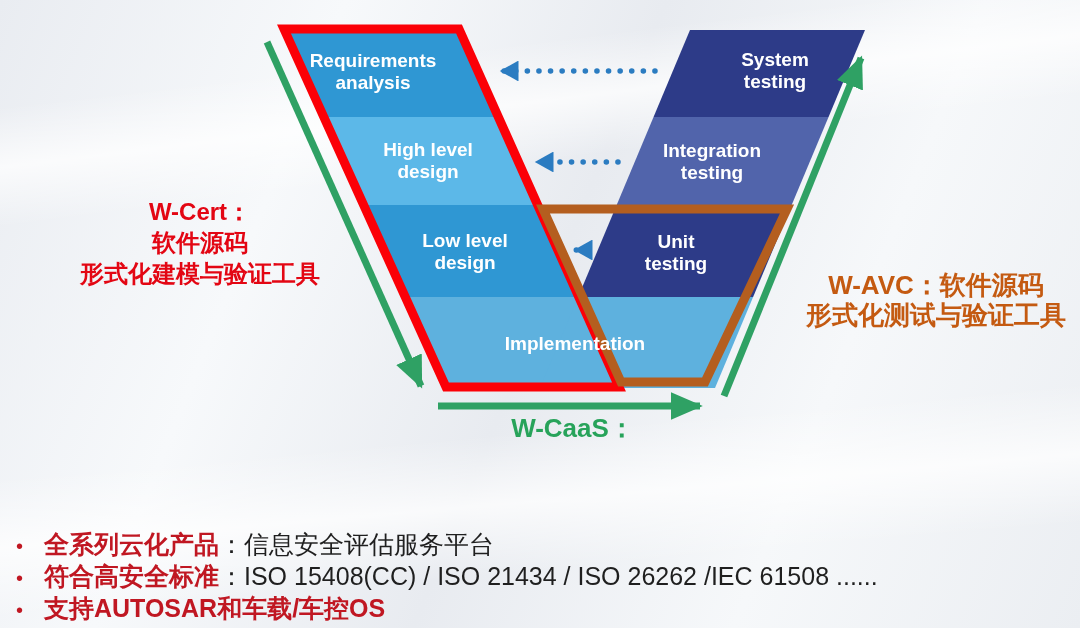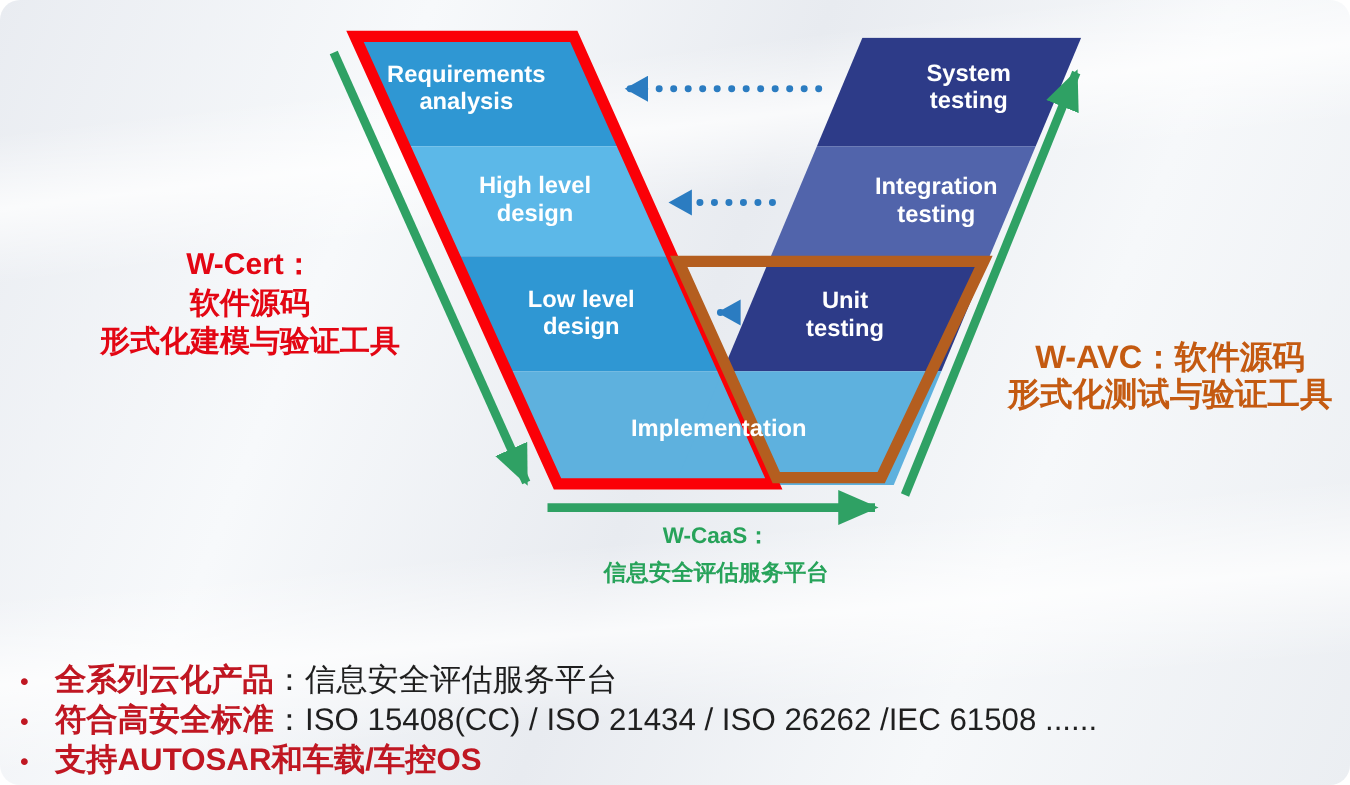--- a/index.html
+++ b/index.html
@@ -3,40 +3,39 @@
 <meta charset="utf-8">
 <style>
   html,body{margin:0;padding:0;}
   body{
     width:1080px;height:628px;overflow:hidden;
     font-family:"Liberation Sans","DejaVu Sans",sans-serif;
   }
   .canvas{
     position:relative;width:1080px;height:628px;overflow:hidden;
     background:linear-gradient(112deg,#e9ecf1 0%,#f7f9fb 26%,#e8ebf0 50%,#f6f8fa 74%,#ebeef2 100%);
-    border-radius:16px;
   }
   .swoosh{
     position:absolute;background:linear-gradient(180deg,rgba(255,255,255,0) 0%,rgba(255,255,255,.75) 50%,rgba(255,255,255,0) 100%);
     pointer-events:none;
   }
   .swoosh.s1{left:-150px;top:40px;width:1400px;height:120px;transform:rotate(-7deg);}
   .swoosh.s2{left:-150px;top:430px;width:1400px;height:140px;transform:rotate(-5deg);}
   .diagram-svg{position:absolute;left:0;top:0;}
 
   .stage-label{
     position:absolute;transform:translate(-50%,-50%);
     color:#ffffff;font-weight:700;font-size:19px;line-height:1.18;text-align:center;
     white-space:normal;
   }
   .side-label{position:absolute;text-align:center;font-weight:700;}
   .side-label div{white-space:nowrap;}
   .wcert{left:55px;top:196px;width:290px;color:#e30613;font-size:24px;line-height:31px;}
   .wavc{left:788px;top:270px;width:296px;color:#c45a11;font-size:26px;line-height:30px;}
-  .wcaas{left:420px;top:413px;width:306px;color:#27a35a;font-size:18px;line-height:30px;}
+  .wcaas{left:420px;top:413px;width:306px;color:#27a35a;font-size:26px;line-height:30px;}
 
   .bullets{position:absolute;left:16px;top:528px;font-size:25px;color:#1f1f1f;}
   .bullet-row{display:flex;align-items:baseline;height:32px;line-height:32px;white-space:nowrap;}
   .bullet-dot{color:#c01722;width:28px;font-size:20px;flex:0 0 28px;}
   .bullet-term{font-weight:700;color:#c01722;}
   .bullet-desc{font-weight:400;color:#1f1f1f;}
 </style>
 </head>
 <body>
 
@@ -85,37 +84,36 @@
     <path d="M655,71 L502,71" fill="none" stroke-width="5.5" stroke-linecap="round" stroke-dasharray="0.1 11.5" marker-end="url(#mBlue)" stroke="#2b7cc1"></path>
     <path d="M618,162 L537,162" fill="none" stroke-width="5.5" stroke-linecap="round" stroke-dasharray="0.1 11.5" marker-end="url(#mBlue)" stroke="#2b7cc1"></path>
     <path d="M588,250 L576,250" fill="none" stroke-width="5.5" stroke-linecap="round" stroke-dasharray="0.1 11.5" marker-end="url(#mBlue)" stroke="#2b7cc1"></path>
   </svg>
 
   <div class="stage-label" style="left:373px;top:72px;width:160px">Requirements analysis</div>
   <div class="stage-label" style="left:428px;top:161px;width:120px">High level design</div>
   <div class="stage-label" style="left:465px;top:252px;width:110px">Low level design</div>
   <div class="stage-label" style="left:575px;top:344px;width:220px">Implementation</div>
   <div class="stage-label" style="left:775px;top:71px;width:100px">System testing</div>
-  <div class="stage-label" style="left:749px;top:162px;width:130px">Integration testing</div>
+  <div class="stage-label" style="left:712px;top:162px;width:130px">Integration testing</div>
   <div class="stage-label" style="left:676px;top:253px;width:90px">Unit testing</div>
 
   <div class="side-label wcert">
     <div>W-Cert：</div>
     <div>软件源码</div>
     <div>形式化建模与验证工具</div>
   </div>
 
   <div class="side-label wavc">
     <div>W-AVC：软件源码</div>
     <div>形式化测试与验证工具</div>
   </div>
 
   <div class="side-label wcaas">
     <div>W-CaaS：</div>
-    <div>信息安全评估服务平台</div>
   </div>
 
   <div class="bullets">
     <div class="bullet-row">
       <span class="bullet-dot">•</span>
       <span class="bullet-term">全系列云化产品</span>
       <span class="bullet-desc">：信息安全评估服务平台</span>
     </div>
     <div class="bullet-row">
       <span class="bullet-dot">•</span>

